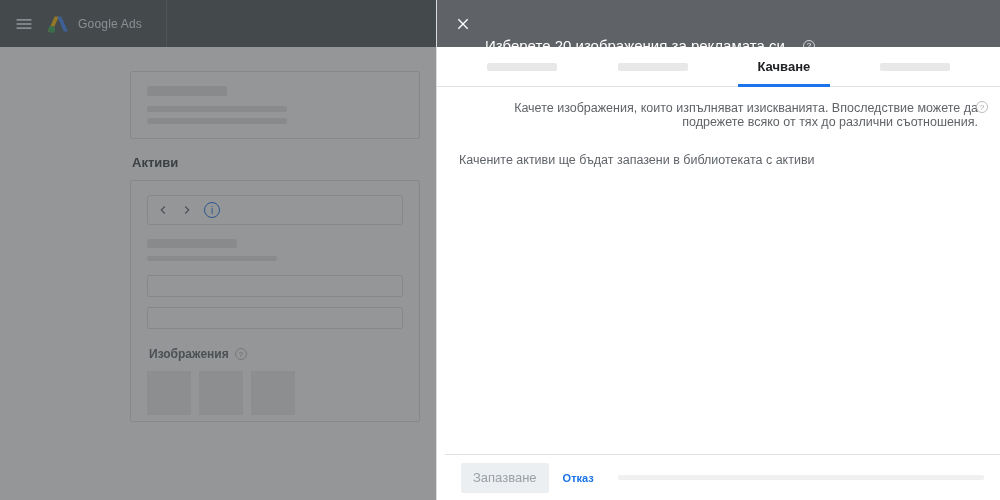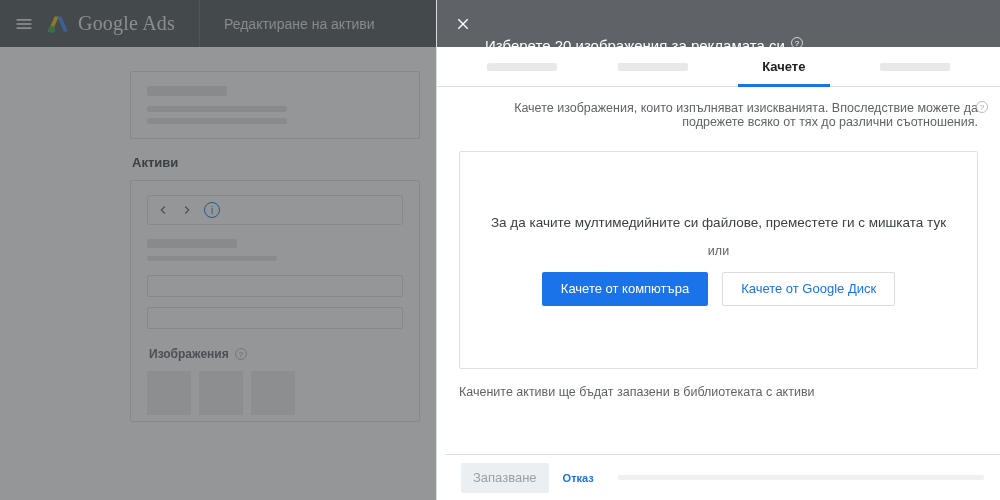--- a/index.html
+++ b/index.html
@@ -4,21 +4,21 @@
 <style>
 * { box-sizing: border-box; margin: 0; padding: 0; font-family: Arial, "Helvetica Neue", sans-serif; }
 body { width: 1000px; height: 500px; overflow: hidden; position: relative; background: #fff; }
 
 
 .topbar { height: 47px; background: #4f5458; display: flex; align-items: center; color: #e8eaed; font-size: 14px; }
 .hamburger { width: 48px; display: flex; align-items: center; justify-content: center; }
 .hamburger svg { width: 20px; height: 20px; }
 .logo-block { display: flex; align-items: center; gap: 10px; padding-right: 24px; border-right: 1px solid rgba(255,255,255,.15); height: 100%; }
 .logo-svg { width: 20px; height: 20px; }
-.brand { font-size: 20px; letter-spacing: .2px; font-family: Liberation Serif, serif; }
+.brand { font-size: 12px; letter-spacing: .2px; }
 .page-title { padding: 0 24px; font-size: 14px; color: #e0e0e0; }
 
 
 .bg { position: absolute; top: 47px; left: 0; width: 1000px; height: 453px; background: #fff; }
 .bg-inner { padding: 24px 0 0 130px; }
 .card { width: 290px; background: #fff; border: 1px solid #e0e0e0; border-radius: 2px; margin-bottom: 16px; padding: 14px 16px; }
 .skel { background: #e4e4e4; border-radius: 2px; }
 .card1-row1 { width: 80px; height: 10px; margin-bottom: 10px; }
 .card1-row2 { width: 140px; height: 6px; margin-bottom: 6px; }
 .card1-row3 { width: 140px; height: 6px; }
@@ -36,21 +36,21 @@
 .thumb { width:44px; height:44px; background:#eeeeee; }
 
 
 .dim { position: absolute; top: 0; left: 0; width: 436px; height: 500px; background: rgba(60,64,67,.55); pointer-events: none; }
 
 
 .panel { position: absolute; top: 0; right: 0; width: 564px; height: 500px; background: #fff; display: flex; flex-direction: column; border-left: 1px solid #dadce0; }
 .panel-header { height: 47px; background: #5f6368; display: flex; align-items: center; padding: 0 10px; color: #fff; }
 .close-btn { width: 32px; height: 32px; display:flex; align-items:center; justify-content:center; cursor:pointer; }
 .close-btn svg { width:16px; height:16px; }
-.panel-title { font-size: 15px; margin-left: 6px; display:flex; align-items:flex-start; gap:6px;margin-top:44px; }
+.panel-title { font-size: 15px; margin-left: 6px; display:flex; align-items:center; gap:18px;margin-top:44px; }
 .title-help { width:12px; height:12px; border:1px solid rgba(255,255,255,.7); border-radius:50%; font-size:8px; display:flex; align-items:center; justify-content:center; }
 
 .tabs { display:flex; height:40px; border-bottom:1px solid #e0e0e0; align-items:stretch; padding: 0 20px; }
 .tab { flex:1; display:flex; align-items:center; justify-content:center; position:relative; }
 .tab .tab-skel { width: 70px; height: 8px; background:#e8e8e8; border-radius:2px; }
 .tab-label { font-size: 13px; font-weight:600; color:#202124; }
 .tab.active::after { content:""; position:absolute; bottom:-1px; left:15%; width:70%; height:3px; background:#1a73e8; }
 
 .panel-body { padding: 14px 22px 8px 22px; font-size: 12.5px; color:#5f6368; position: relative; text-align: right; }
 .instr-help { position:absolute; right:12px; top:14px; }
@@ -81,21 +81,20 @@
       </svg>
   </div>
   <div class="logo-block">
     <svg class="logo-svg" viewBox="0 0 24 24">
       <polygon points="8,3 13,3 5,21 0,21" fill="#fbbc04"></polygon>
       <polygon points="11,3 16,3 24,21 19,21" fill="#4285f4"></polygon>
       <circle cx="4.5" cy="18.5" r="4" fill="#34a853"></circle>
     </svg>
     <span class="brand">Google Ads</span>
   </div>
-  <div class="page-title">Редактиране на активи</div>
 </div>
 
 <div class="bg">
   <div class="bg-inner">
     <div class="card">
       <div class="skel card1-row1"></div>
       <div class="skel card1-row2"></div>
       <div class="skel card1-row3"></div>
     </div>
     <div class="section-label">Активи</div>
@@ -146,40 +145,32 @@
   </div>
 
   <div class="tabs">
     <div class="tab">
         <div class="tab-skel"></div>
       </div>
     <div class="tab">
         <div class="tab-skel"></div>
       </div>
     <div class="tab active">
-      <span class="tab-label">Качете</span>
+      <span class="tab-label">Качване</span>
     </div>
     <div class="tab">
         <div class="tab-skel"></div>
       </div>
   </div>
 
   <div class="panel-body">
     <span>Качете изображения, които изпълняват изискванията. Впоследствие можете да подрежете всяко от тях до различни съотношения.</span>
     <span class="help-dot instr-help">?</span>
   </div>
 
-  <div class="dropzone">
-    <div class="drop-text">За да качите мултимедийните си файлове, преместете ги с мишката тук</div>
-    <div class="or-text">или</div>
-    <div class="drop-btns">
-      <button class="btn btn-primary">Качете от компютъра</button>
-      <button class="btn btn-outline">Качете от Google Диск</button>
-    </div>
-  </div>
 
   <div class="note">Качените активи ще бъдат запазени в библиотеката с активи</div>
 
   <div class="panel-footer">
     <button class="footer-save">Запазване</button>
     <button class="footer-cancel">Отказ</button>
     <div class="footer-line"></div>
   </div>
 </div>
 

